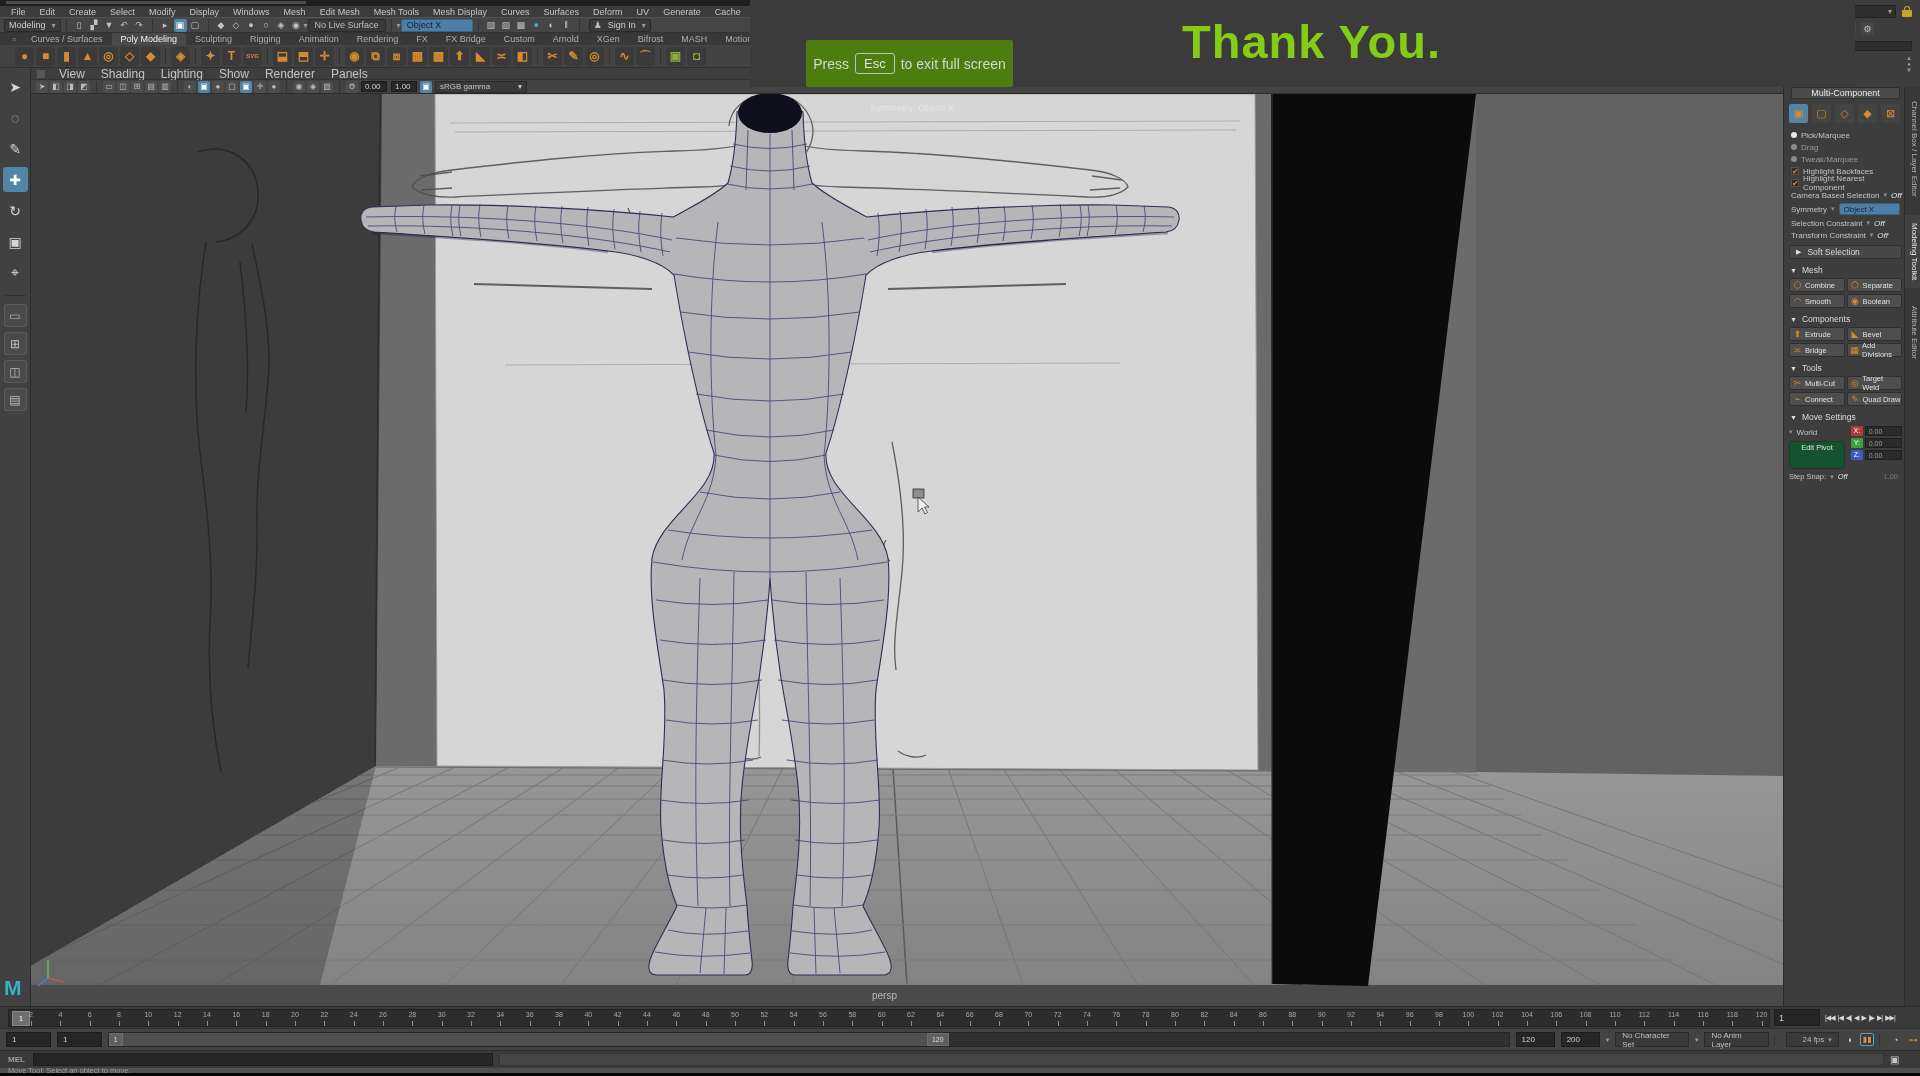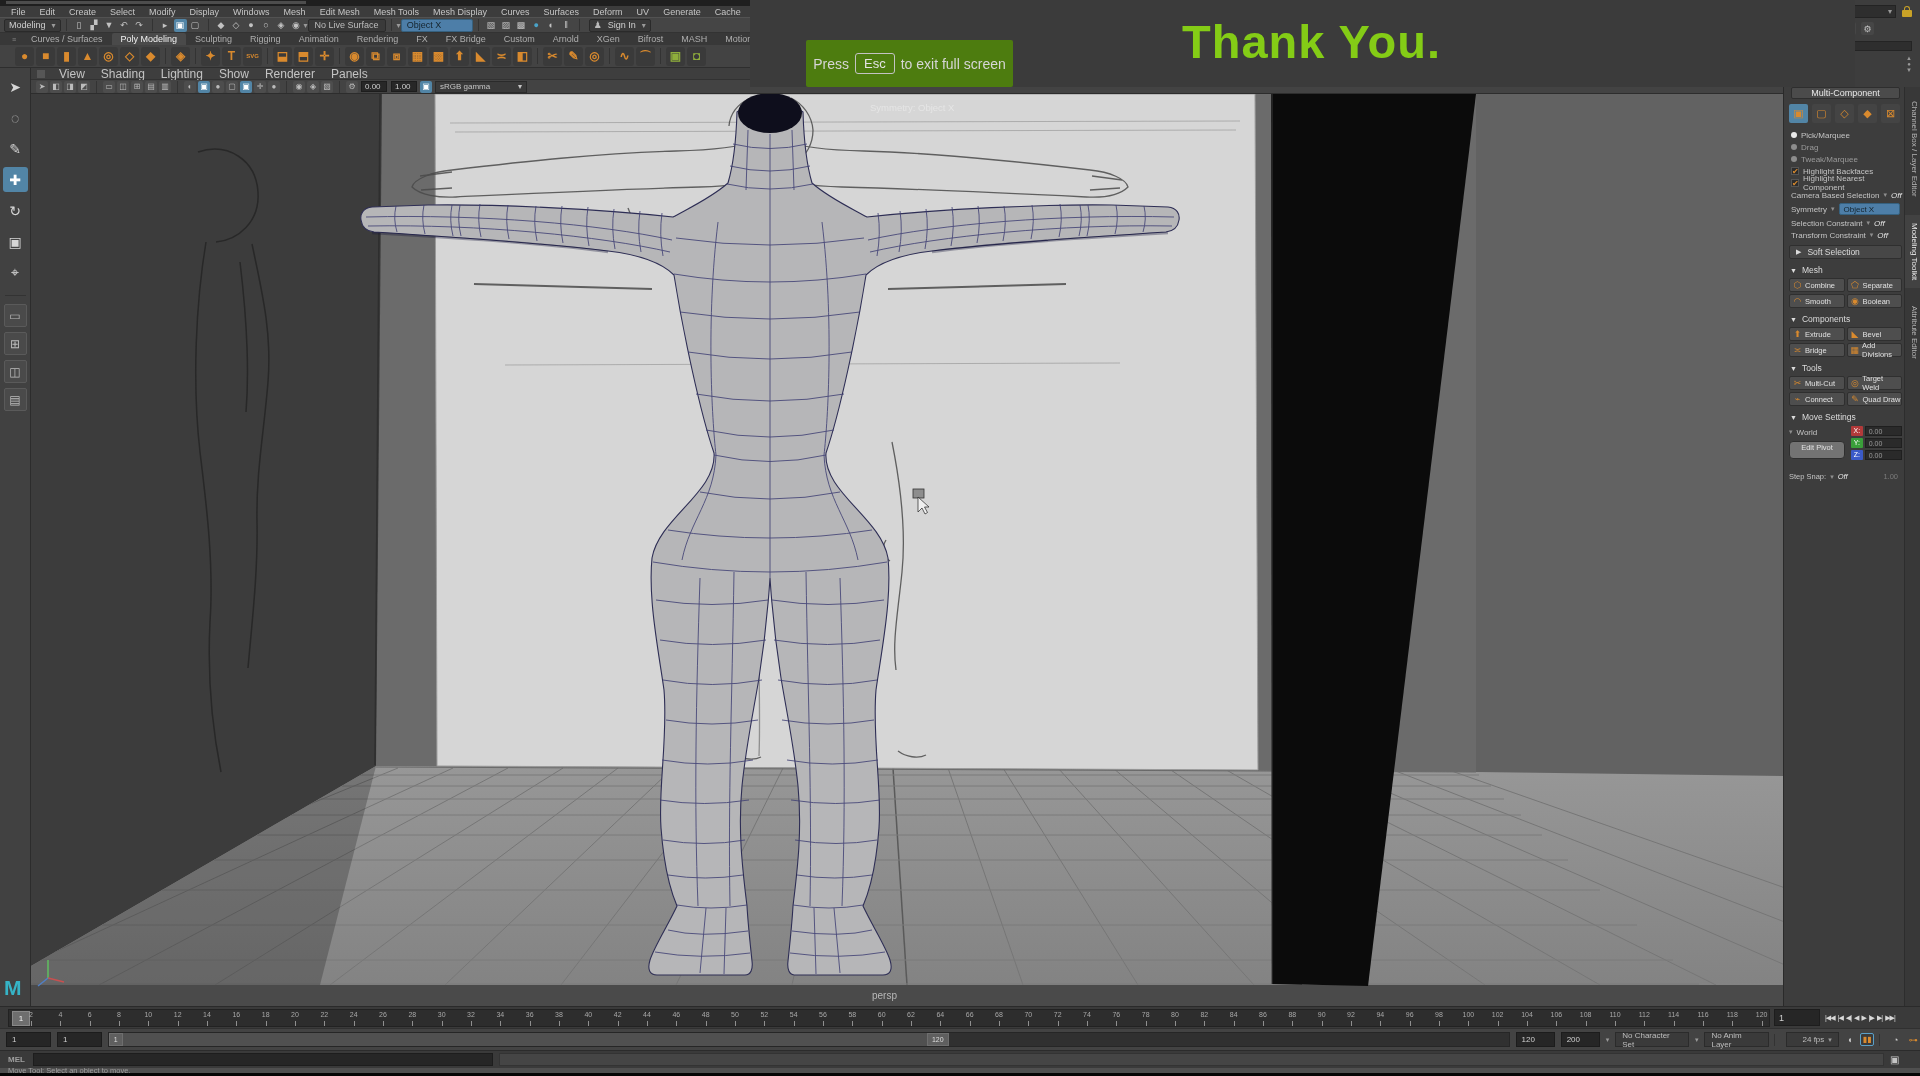--- a/index.html
+++ b/index.html
@@ -106,21 +106,21 @@
   .mtk-grid { display:grid; grid-template-columns:1fr 1fr; gap:2px; padding:1px 2px; }
   .mtk-btn { background:#4e4e4e; border:1px solid #2f2f2f; border-radius:2px; height:14px; display:flex;
              align-items:center; gap:3px; padding-left:3px; font-size:7.5px; color:#e0e0e0; }
   .mtk-btn .bico { color:#d98a2e; font-size:9px; width:9px; text-align:center; }
   .mtk-ms { padding:2px 2px; }
   .mtk-ms-left { position:absolute; width:58px; }
   .axisrow { display:flex; align-items:center; gap:2px; margin-left:62px; margin-bottom:2px; }
   .axisbox { width:12px; height:10px; font-size:7px; color:#fff; text-align:center; line-height:10px; border-radius:1px; }
   .axisval { background:#2a2a2a; border:1px solid #1f1f1f; width:38px; height:10px; font-size:7px; color:#9a9a9a;
              display:flex; align-items:center; padding:0 3px; }
-  #editpivot { background:#737373; border:1px solid #2f2f2f; border-radius:4px; width:56px; height:18px;
+  #editpivot { background:#14532d; border:1px solid #2f2f2f; border-radius:4px; width:56px; height:28px;
                font-size:7.5px; color:#e0e0e0; text-align:center; line-height:12px; margin-top:3px; }
   #steprow { display:flex; align-items:center; gap:4px; font-size:7.5px; color:#c4c4c4; margin-top:8px; padding-left:2px; }
   #steprow .stepval { margin-left:auto; margin-right:6px; color:#7c7c7c; }
   #sidetabs { position:absolute; left:120px; top:87px; width:17px; height:919px; background:#383838;
               border-left:1px solid #2d2d2d; display:flex; flex-direction:column; gap:10px; padding-top:6px; }
   #sidetabs span { writing-mode:vertical-rl; font-size:8px; color:#b2b2b2; padding:8px 2px; white-space:nowrap; }
   #sidetabs span.active { color:#e8e8e8; background:#424242; }
 
   
   #timerow { left:0; top:1006px; width:1920px; height:22px; background:#3a3a3a; border-top:1px solid #2a2a2a; }

